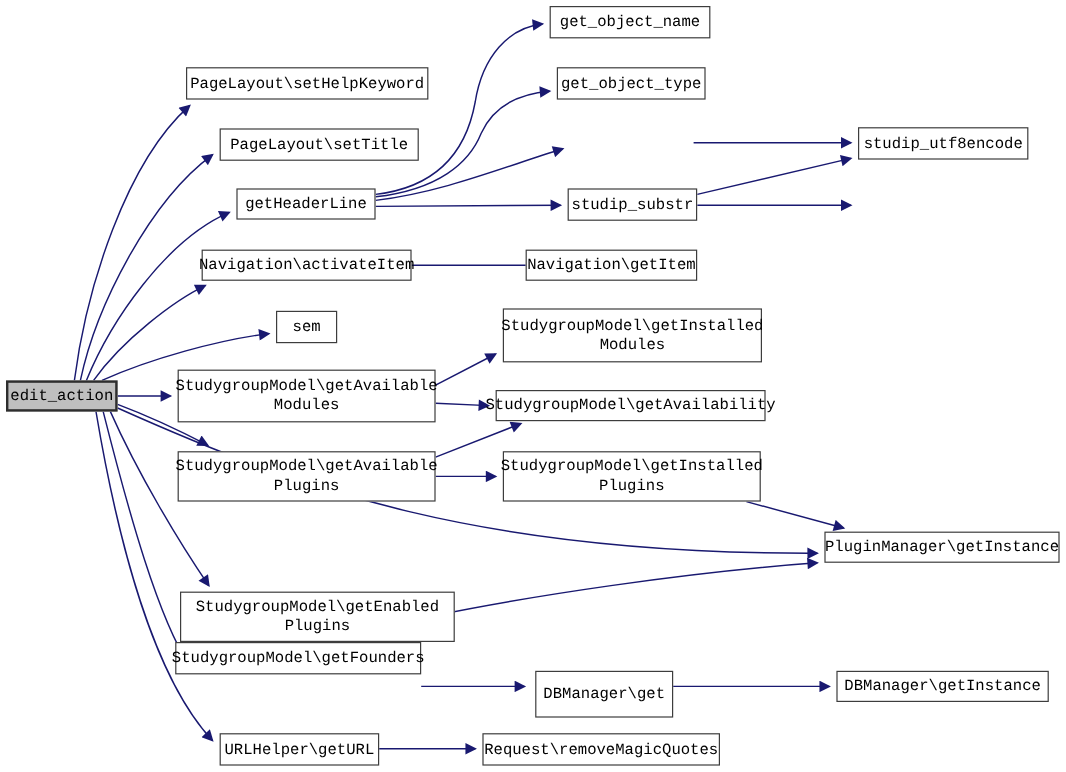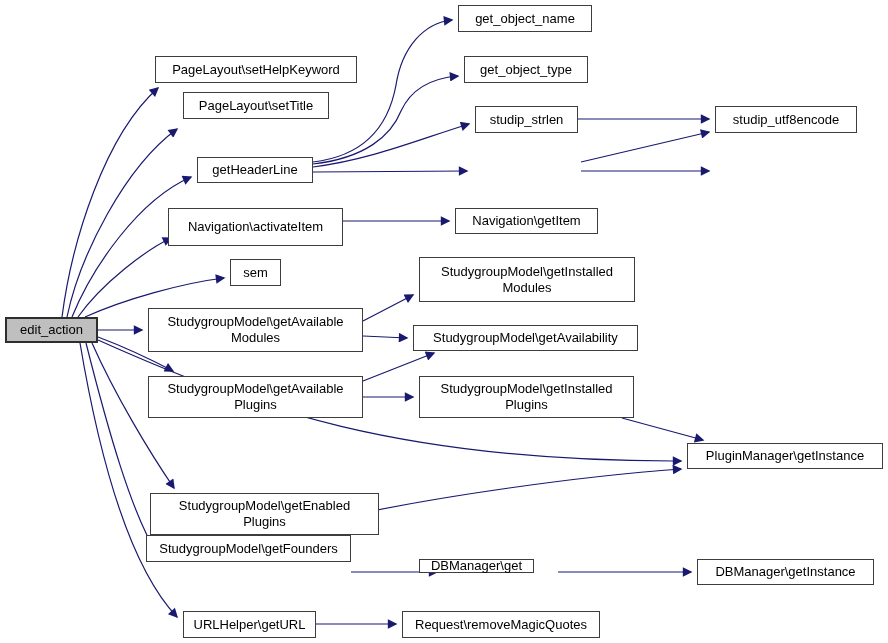--- a/index.html
+++ b/index.html
@@ -15,21 +15,21 @@
   .node{
     position:absolute;
     box-sizing:border-box;
     background:#ffffff;
     border:1px solid #3d3d3d;
     display:flex;align-items:center;justify-content:center;
     text-align:center;
     font-size:13px;line-height:16px;color:#000000;
     cursor:pointer;
   }
-  .node span{white-space:pre-line;}
+  .node span{white-space:pre-line;font-family:Liberation Mono, monospace;}
   .node.root{
     background:#bfbfbf;
     border:2px solid #2e2e2e;
     cursor:default;
   }
 </style>
 </head>
 <body>
 
 <div id="canvas">
@@ -76,36 +76,36 @@
 
   <div class="node" style="left:458px;top:5px;width:134px;height:27px">
     <span>get_object_name</span>
   </div>
   <div class="node" style="left:155px;top:56px;width:202px;height:27px">
     <span>PageLayout\setHelpKeyword</span>
   </div>
   <div class="node" style="left:464px;top:56px;width:124px;height:27px">
     <span>get_object_type</span>
   </div>
-  <div class="node" style="left:183px;top:92px;width:146px;height:27px">
+  <div class="node" style="left:183px;top:107px;width:166px;height:27px">
     <span>PageLayout\setTitle</span>
-  </div>
-  <div class="node" style="left:475px;top:106px;width:103px;height:27px">
-    <span>studip_strlen</span>
   </div>
   <div class="node" style="left:715px;top:106px;width:142px;height:27px">
     <span>studip_utf8encode</span>
   </div>
   <div class="node" style="left:197px;top:157px;width:116px;height:26px">
     <span>getHeaderLine</span>
   </div>
-  <div class="node" style="left:168px;top:208px;width:175px;height:38px">
+  <div class="node" style="left:473px;top:157px;width:108px;height:27px">
+    <span>studip_substr</span>
+  </div>
+  <div class="node" style="left:168px;top:208px;width:175px;height:26px">
     <span>Navigation\activateItem</span>
   </div>
-  <div class="node" style="left:455px;top:208px;width:143px;height:26px">
+  <div class="node" style="left:438px;top:208px;width:143px;height:26px">
     <span>Navigation\getItem</span>
   </div>
   <div class="node" style="left:230px;top:259px;width:51px;height:27px">
     <span>sem</span>
   </div>
   <div class="node" style="left:419px;top:257px;width:216px;height:45px">
     <span>StudygroupModel\getInstalled
 Modules</span>
   </div>
   <div class="node" style="left:148px;top:308px;width:215px;height:44px">
@@ -126,21 +126,21 @@
   <div class="node" style="left:687px;top:443px;width:196px;height:26px">
     <span>PluginManager\getInstance</span>
   </div>
   <div class="node" style="left:150px;top:493px;width:229px;height:42px">
     <span>StudygroupModel\getEnabled
 Plugins</span>
   </div>
   <div class="node" style="left:146px;top:535px;width:205px;height:27px">
     <span>StudygroupModel\getFounders</span>
   </div>
-  <div class="node" style="left:419px;top:559px;width:115px;height:14px">
+  <div class="node" style="left:446px;top:559px;width:115px;height:39px">
     <span>DBManager\get</span>
   </div>
   <div class="node" style="left:697px;top:559px;width:177px;height:26px">
     <span>DBManager\getInstance</span>
   </div>
   <div class="node" style="left:183px;top:611px;width:133px;height:27px">
     <span>URLHelper\getURL</span>
   </div>
   <div class="node" style="left:402px;top:611px;width:198px;height:27px">
     <span>Request\removeMagicQuotes</span>

